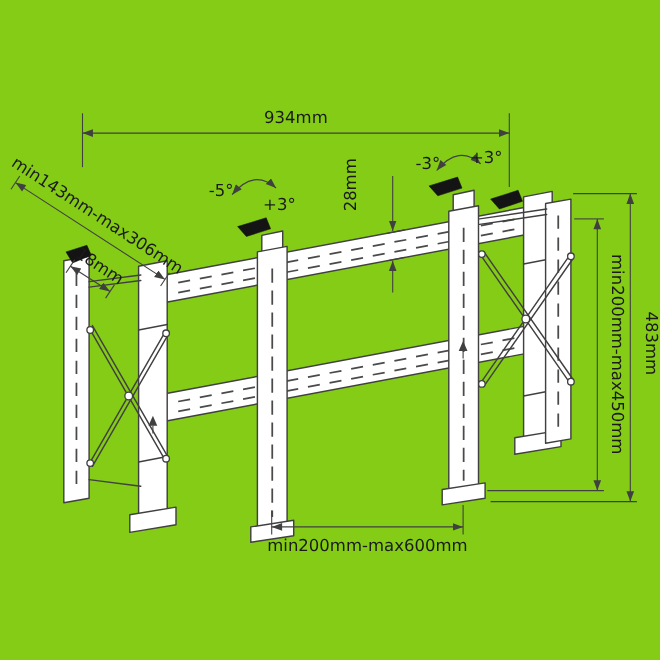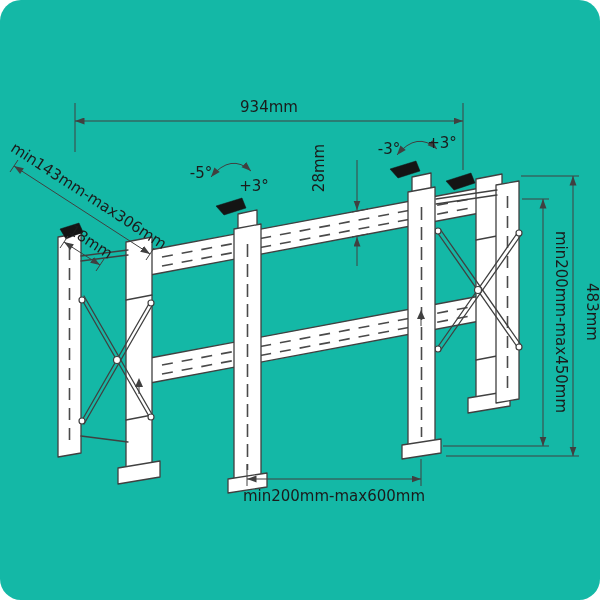--- a/index.html
+++ b/index.html
@@ -1,17 +1,17 @@
 <!DOCTYPE html>
 <html><head>
 <meta charset="utf-8">
 <style>
   html,body{margin:0;padding:0;background:#ffffff;}
-  .stage{position:relative;width:600px;height:600px;background:#14b8a6;overflow:hidden;
-         font-family:"DejaVu Sans", sans-serif;border-radius:21px;}
+  .stage{position:relative;width:600px;height:600px;background:#84cc16;overflow:hidden;
+         font-family:"DejaVu Sans", sans-serif;}
   svg{display:block;}
   .part{fill:#ffffff;stroke:#404040;stroke-width:1.3;stroke-linejoin:round;}
   .ln{fill:none;stroke:#404040;stroke-width:1.3;stroke-linecap:round;stroke-linejoin:round;}
   .slot{fill:none;stroke:#4a4a4a;stroke-width:1.6;}
   .dim{fill:none;stroke:#404040;stroke-width:1;}
   .joint{fill:#ffffff;stroke:#404040;stroke-width:1.2;}
   .lever{fill:#141414;stroke:#141414;stroke-width:0.5;}
   .arrowmk{fill:#404040;}
   .lbl{font-size:15px;fill:#1b1b1b;}
 </style>

